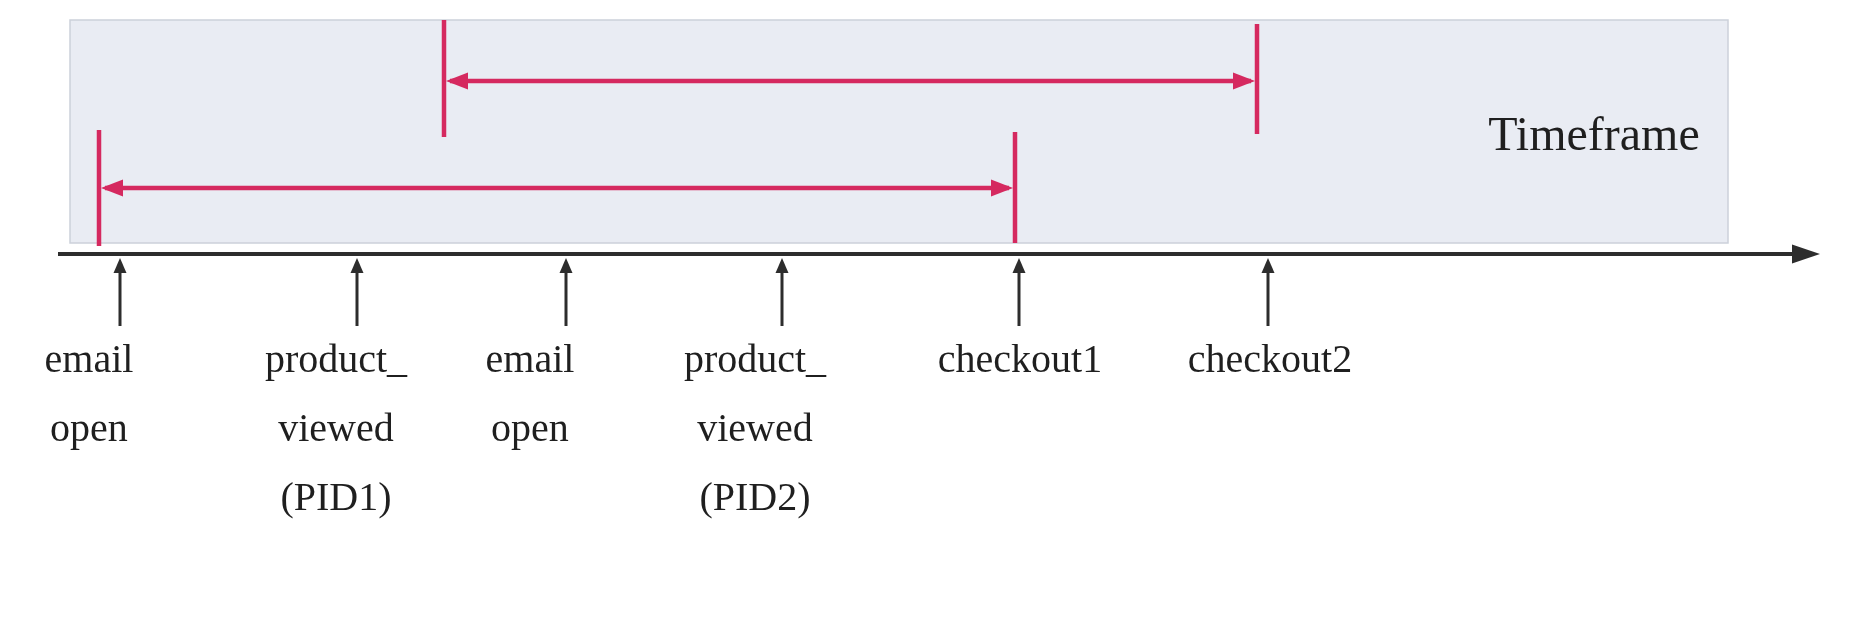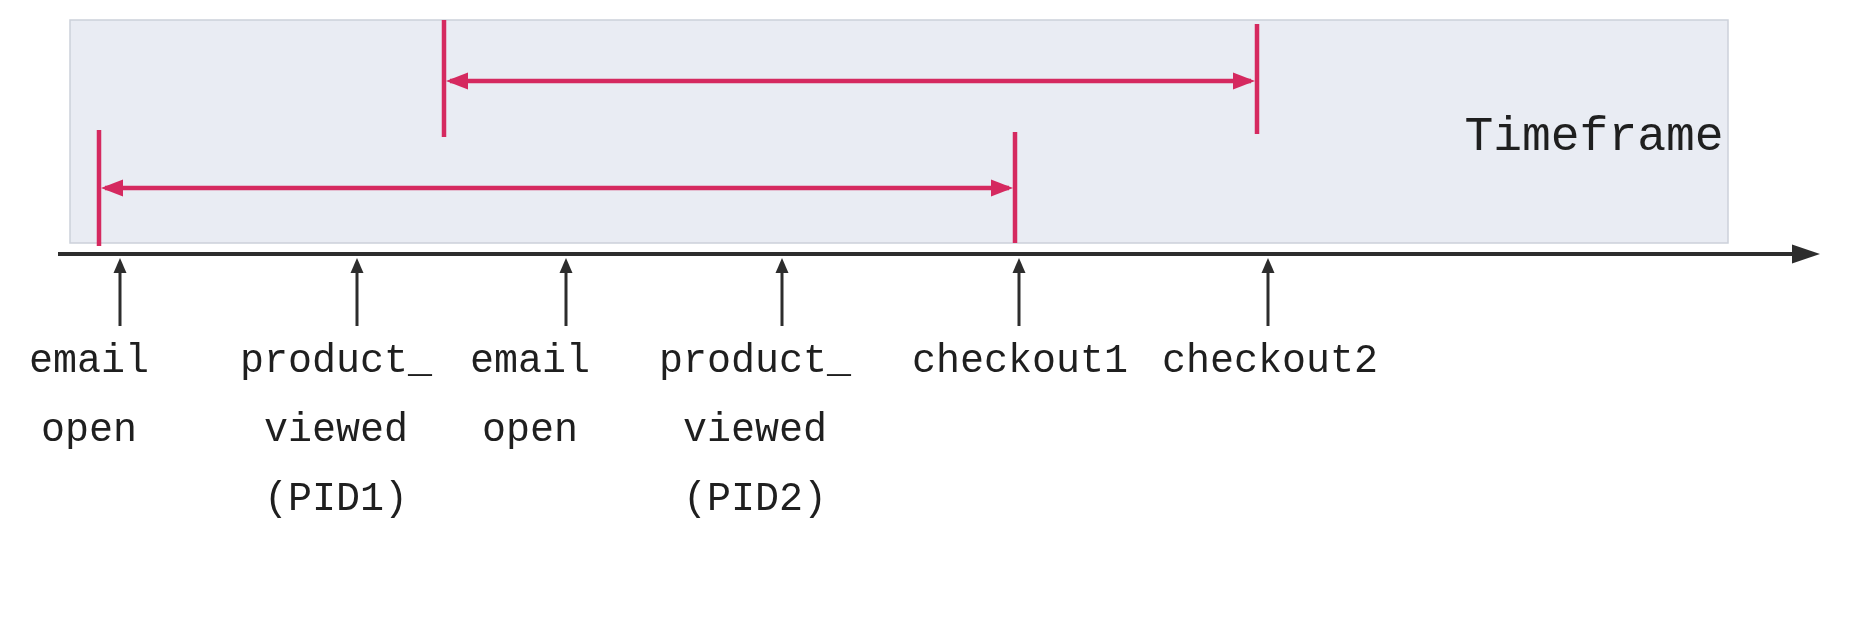--- a/index.html
+++ b/index.html
@@ -5,21 +5,21 @@
   html, body {
     margin: 0;
     padding: 0;
     background: #ffffff;
   }
   .stage {
     position: relative;
     width: 1866px;
     height: 622px;
     background: #ffffff;
-    font-family: Liberation Mono, monospace;
+    font-family: Liberation Serif, serif;
     overflow: hidden;
     border-radius: 9px;
   }
   svg { display: block; }
 
   .panel {
     fill: var(--panel-fill, #e9ecf3);
     stroke: var(--panel-border, #ccd1da);
     stroke-width: 1.5;
   }

